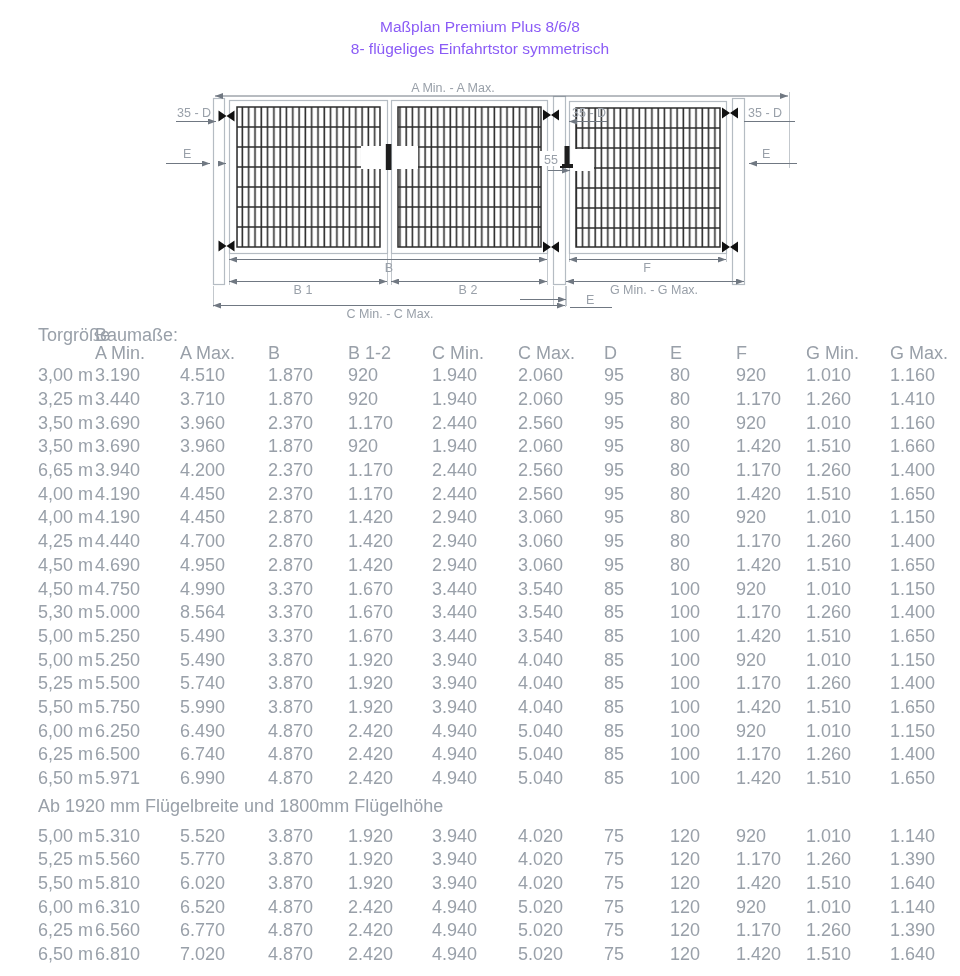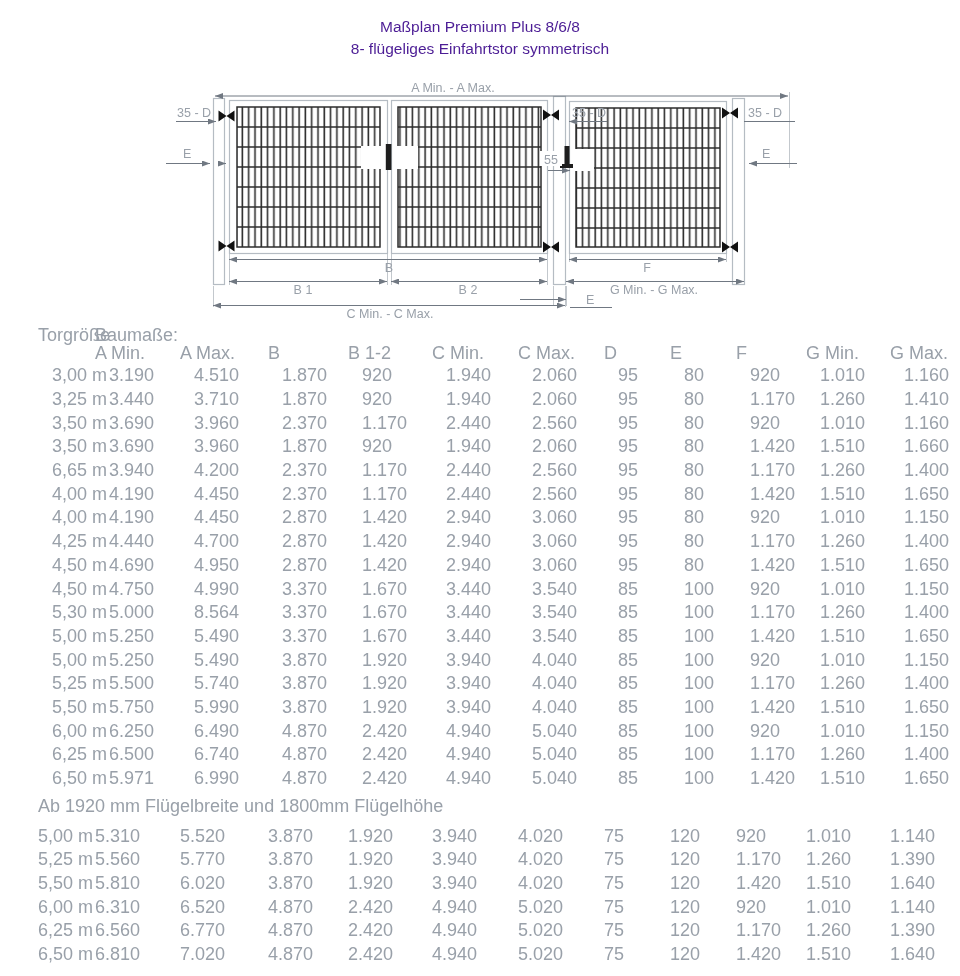--- a/index.html
+++ b/index.html
@@ -1,30 +1,30 @@
 <!DOCTYPE html>
 <html><head>
 <meta charset="utf-8">
 <style>
   html,body { margin:0; padding:0; }
   body {
     width:960px; height:976px; background:#ffffff; position:relative;
     font-family:"Liberation Sans", sans-serif; overflow:hidden;
   }
   .title-block { position:absolute; top:16px; left:0; width:960px; text-align:center;
-    color:#4c1d95; font-size:15.5px; line-height:21.5px; }
+    color:#8b5cf6; font-size:15.5px; line-height:21.5px; }
   svg.drawing { position:absolute; left:0; top:0; }
   .dim-text { fill:#99a0a9; font-size:12.5px; font-family:"Liberation Sans", sans-serif; }
   .table-wrap { position:absolute; left:38px; top:325px; width:922px;
     color:#99a0a9; font-size:18px; }
   .t-row { display:grid;
     grid-template-columns:57px 85px 88px 80px 84px 86px 86px 66px 66px 70px 84px 70px;
     height:23.7px; align-items:center; white-space:nowrap; }
   .head-row { height:18px; }
-  #rows-1 { margin-top:3px;margin-left:14px; }
+  #rows-1 { margin-top:3px; }
   #rows-2 { margin-top:8px; }
   .t-note { margin-top:7px; height:19px; line-height:19px; }
   .t-cell { overflow:visible; }
 </style>
 </head>
 <body>
 
 <div class="title-block">
   <div>Maßplan Premium Plus 8/6/8</div>
   <div>8- flügeliges Einfahrtstor symmetrisch</div>

